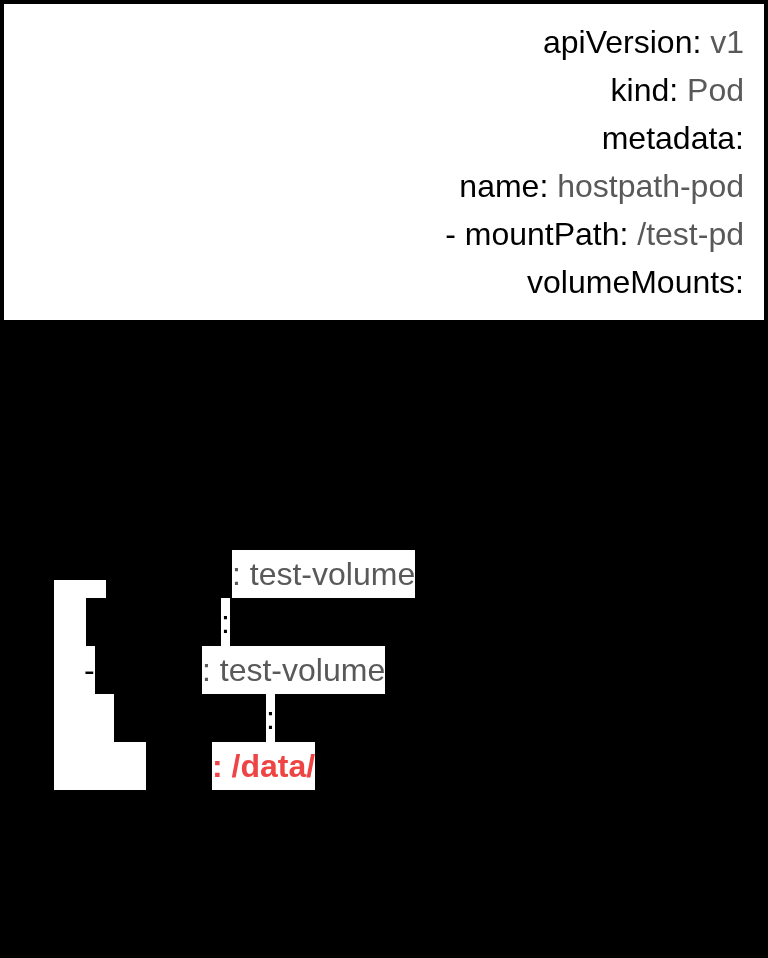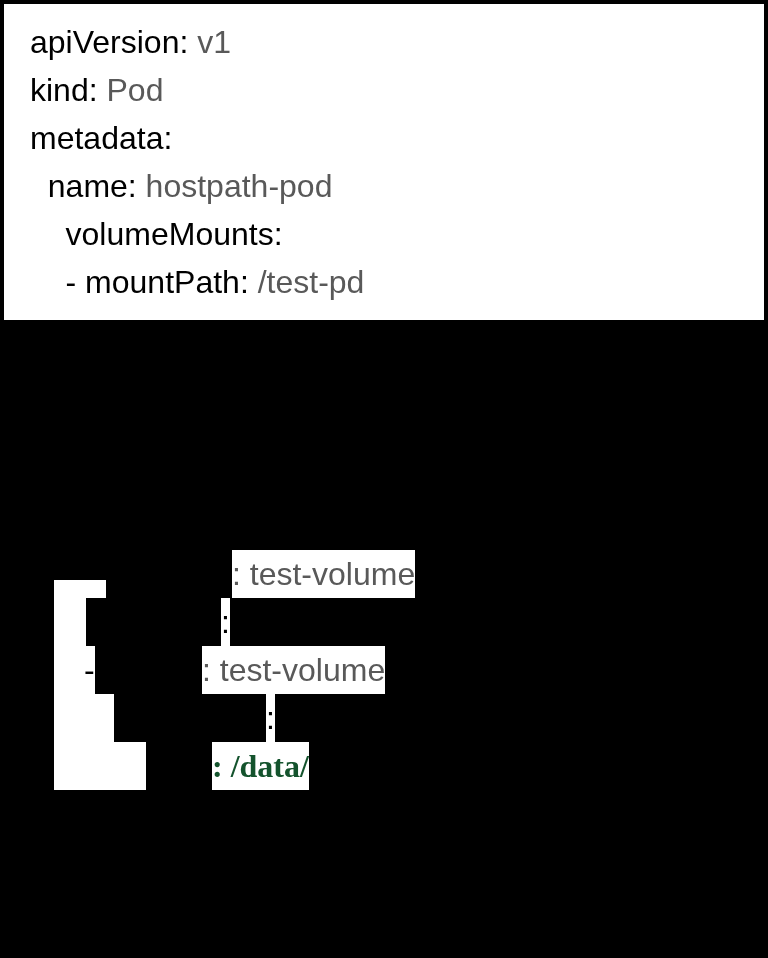--- a/index.html
+++ b/index.html
@@ -1,18 +1,19 @@
 <!DOCTYPE html>
 <html><head>
   <meta charset="utf-8">
   <style>
     * {
       margin: 0;
       padding: 0;
       box-sizing: border-box;
+      text-align: right;
     }
     body {
       width: 768px;
       height: 958px;
       background: #000;
       font-family: Arial, Helvetica, sans-serif;
       position: relative;
     }
     .code-box {
       position: absolute;
@@ -50,34 +51,33 @@
       height: 48px;
       position: relative;
     }
     .frag {
       display: inline-block;
       background: #fff;
       vertical-align: top;
     }
     .bold {
       font-weight: bold;
-      color: #14532d;
-      font-family: Liberation Serif, serif;
+      color: #ef4444;
     }
   </style>
 </head>
 <body>
 
 <div class="code-box">
   <div class="line"><span class="key">apiVersion</span><span class="colon">: </span><span class="val">v1</span></div>
   <div class="line"><span class="key">kind</span><span class="colon">: </span><span class="val">Pod</span></div>
   <div class="line"><span class="key">metadata</span><span class="colon">:</span></div>
   <div class="line"><span>  </span><span class="key">name</span><span class="colon">: </span><span class="val">hostpath-pod</span></div>
+  <div class="line"><span>    - </span><span class="key">mountPath</span><span class="colon">: </span><span class="val">/test-pd</span></div>
   <div class="line"><span>    </span><span class="key">volumeMounts</span><span class="colon">:</span></div>
-  <div class="line"><span>    - </span><span class="key">mountPath</span><span class="colon">: </span><span class="val">/test-pd</span></div>
 </div>
 
 <div class="below-lines">
 
   <div class="bline">
     <span class="frag" style="position:absolute; left:0; width:52px; height:18px; top:30px;"></span>
     <span class="frag val" style="position:absolute; left:178px;">: test-volume</span>
   </div>
 
   <div class="bline">

